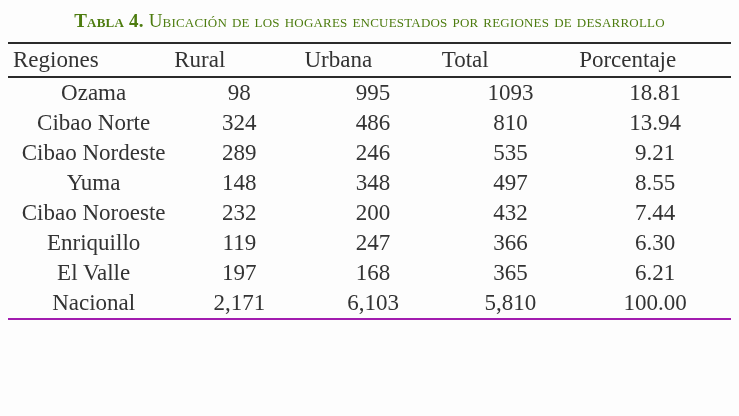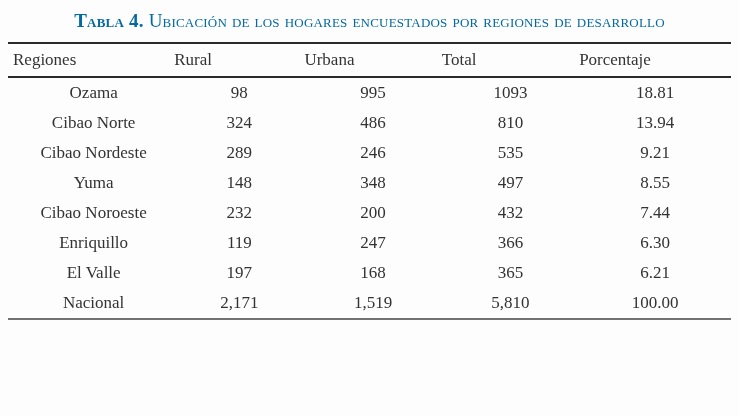--- a/index.html
+++ b/index.html
@@ -17,35 +17,35 @@
     color: #333333;
     box-sizing: border-box;
   }
   .caption {
     padding-top: 9px;
     text-align: center;
     font-variant: small-caps;
     font-size: 19px;
     line-height: 24px;
     letter-spacing: 0.2px;
-    color: #0369a1;
+    color: #4d7c0f;
     white-space: nowrap;
   }
   .caption .cap-label {
     font-weight: bold;
     margin-right: 5px;
   }
   table.data {
     width: 723px;
     margin: 9px 8px 0 8px;
     border-collapse: collapse;
     table-layout: fixed;
     border-top: 2px solid #2a2a2a;
-    border-bottom: 2px solid #737373;
-    font-size: 17px;
+    border-bottom: 2px solid #a21caf;
+    font-size: 23px;
   }
   col.c-region     { width: 23%; }
   col.c-rural      { width: 18%; }
   col.c-urbana     { width: 19%; }
   col.c-total      { width: 19%; }
   col.c-porcentaje { width: 21%; }
   thead th {
     font-weight: normal;
     text-align: left;
     height: 32px;
@@ -140,20 +140,20 @@
         <tr>
           <td>El Valle</td>
           <td>197</td>
           <td>168</td>
           <td>365</td>
           <td>6.21</td>
         </tr>
         <tr>
           <td>Nacional</td>
           <td>2,171</td>
-          <td>1,519</td>
+          <td>6,103</td>
           <td>5,810</td>
           <td>100.00</td>
         </tr>
       </tbody>
   </table>
 
 </div>
 
 </body></html>

